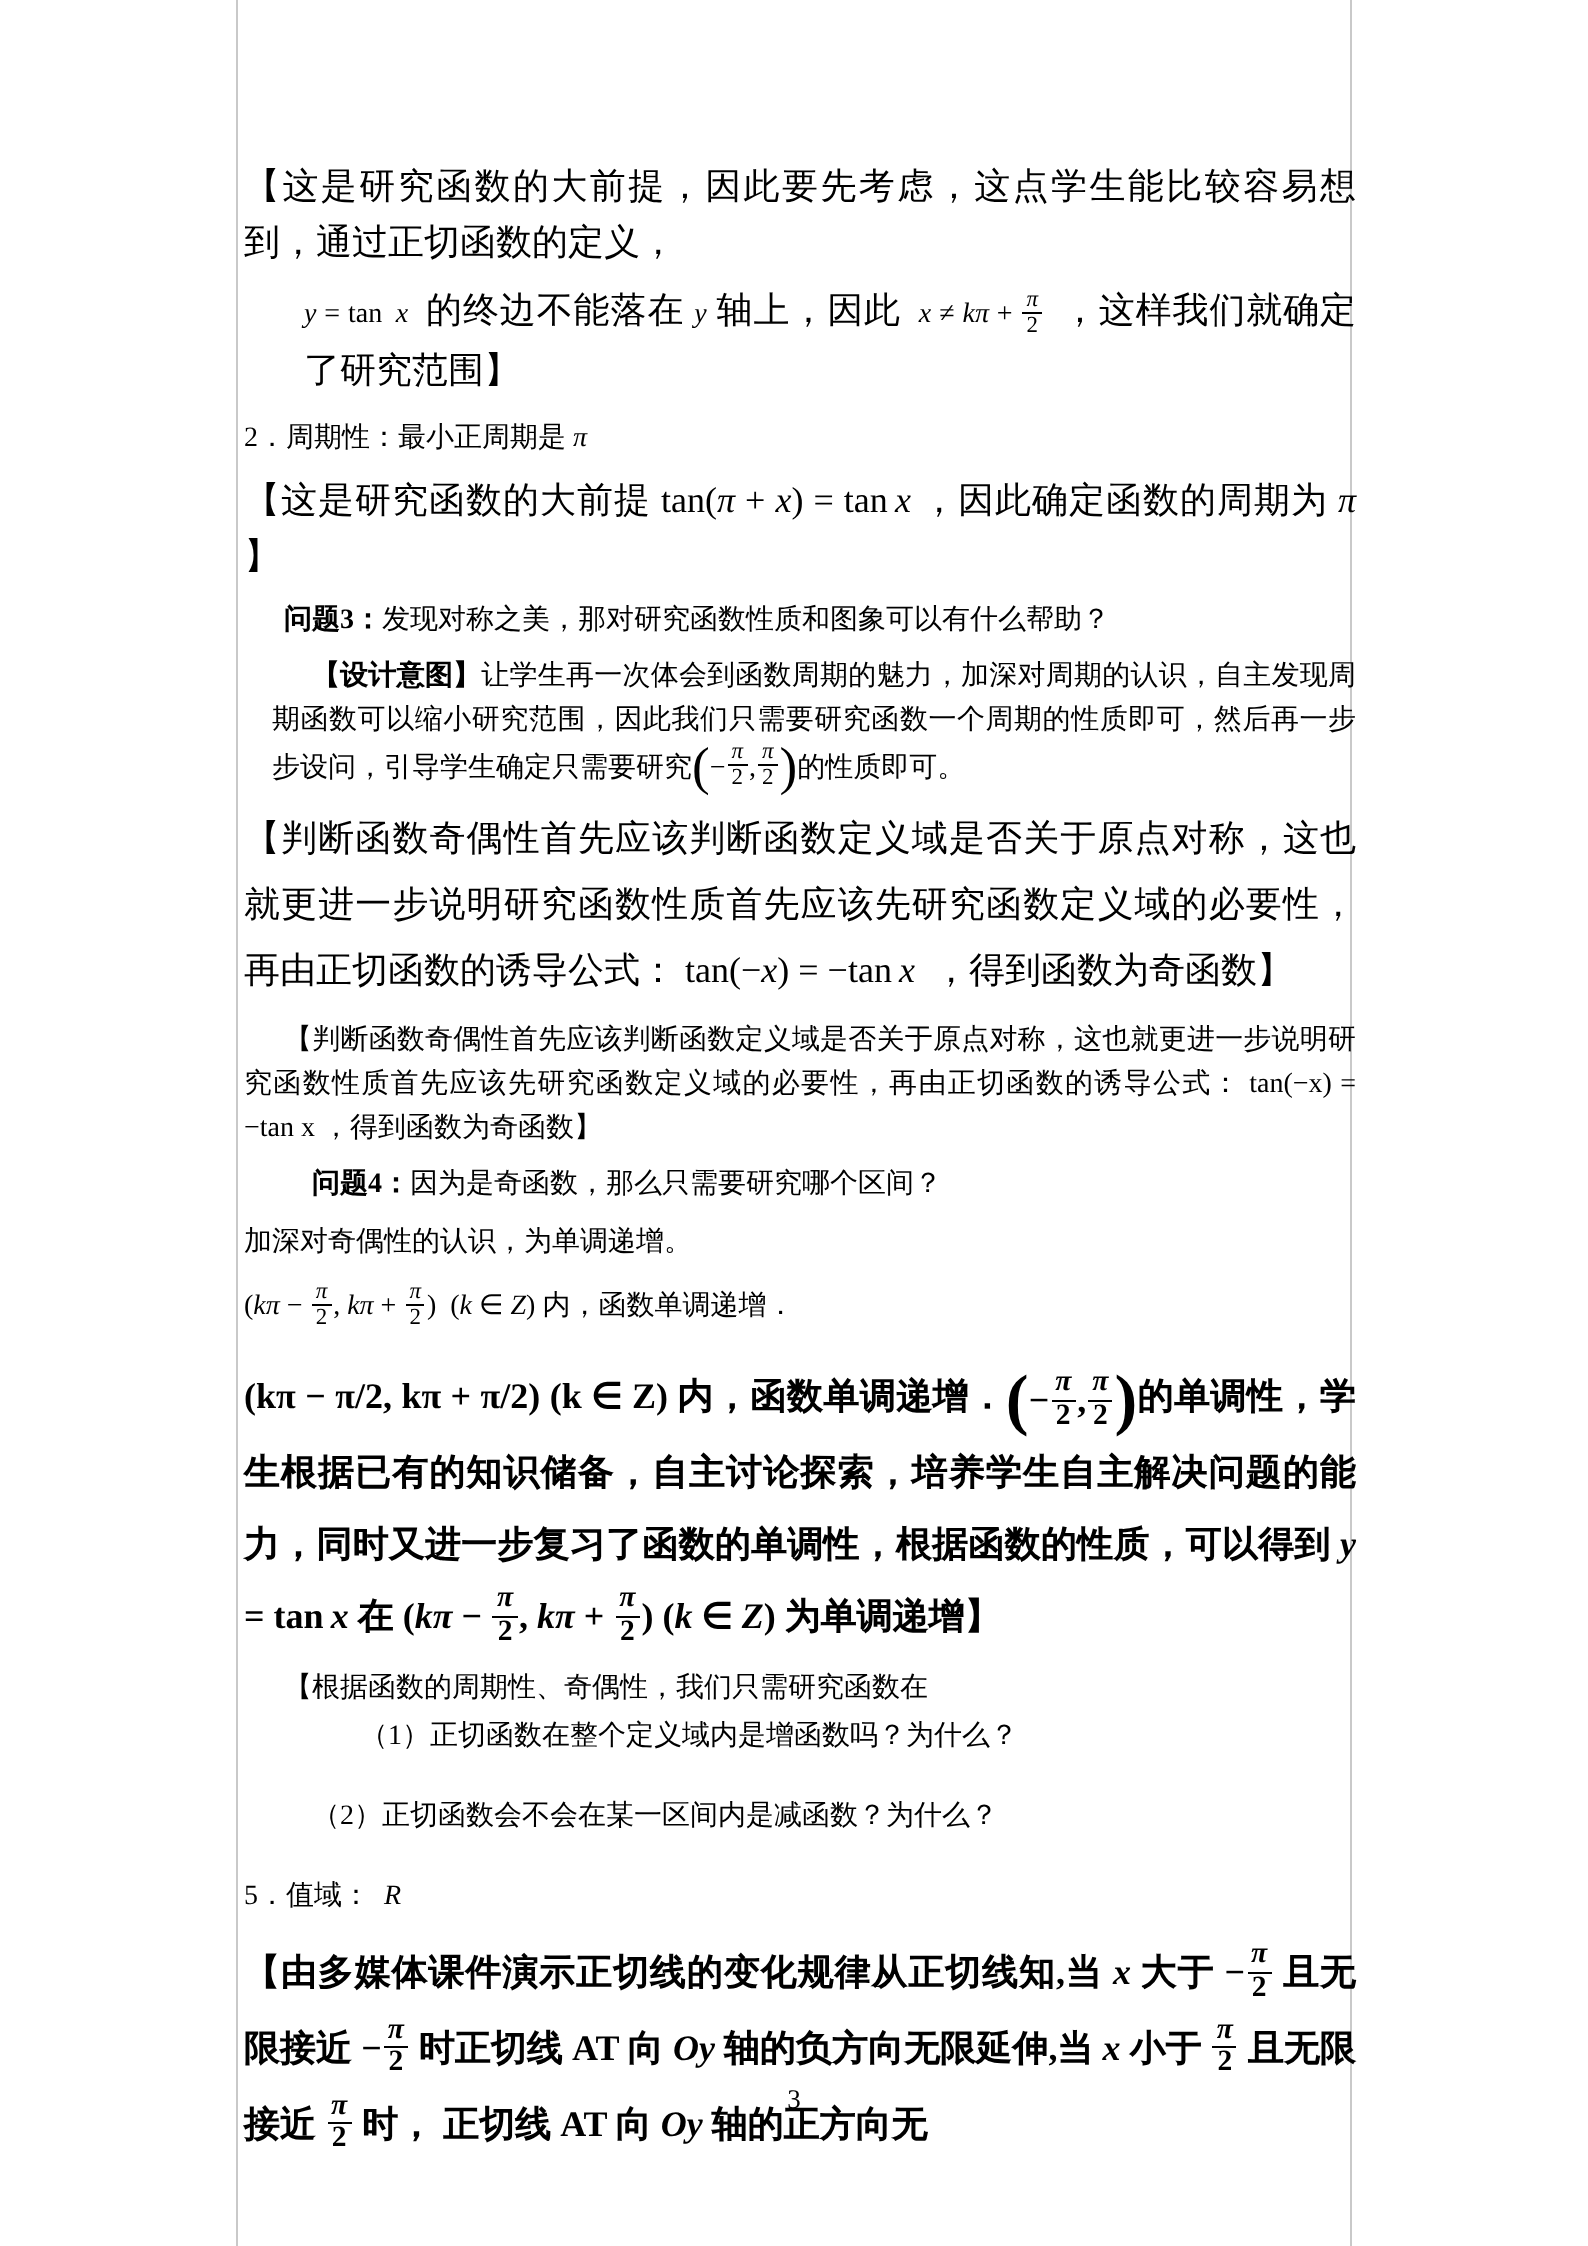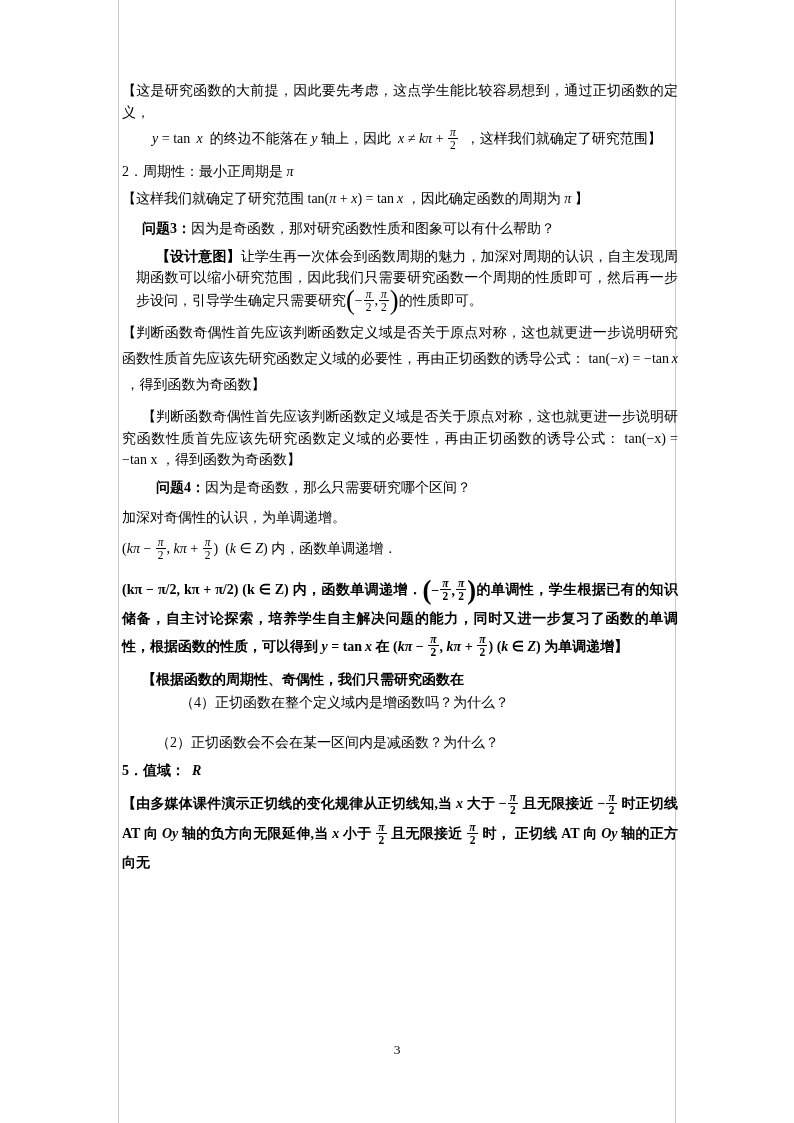--- a/index.html
+++ b/index.html
@@ -42,21 +42,21 @@
     left: 122px;
     top: 80px;
     width: 556px;
   }
   .para {
     margin: 0 0 2px 0;
     line-height: 1.55;
     text-align: justify;
   }
   .indent-2 { padding-left: 14px; }
-  .fs-small { font-size: 14px; }
+  .fs-small { font-size: 18px; }
   .fs-norm { font-size: 14px; }
   .mathy {
     font-family: "Liberation Serif", serif;
     font-style: italic;
   }
   .upr { font-style: normal; }
   .formula-line {
     margin: 4px 0 4px 0;
     padding-left: 30px;
     line-height: 1.7;
@@ -120,25 +120,25 @@
       <span class="mathy">x</span><span class="upr"> ≠ </span><span class="mathy">k</span><span class="mathy">π</span><span class="upr"> + </span>
       <span class="frac"><span class="num mathy">π</span><span class="den">2</span></span>
       <span class="fs-small upr">&nbsp;，这样我们就确定了研究范围】</span>
     </p>
 
     <p class="para fs-norm" style="margin-top:8px;">
       <span>2．周期性：最小正周期是 </span><span class="mathy">π</span>
     </p>
 
     <p class="para fs-small" style="margin-top:6px;">
-      <span>【这样我们就确定了研究范围 </span><span class="mathy upr">tan</span><span class="upr">(</span><span class="mathy">π</span><span class="upr"> + </span><span class="mathy">x</span><span class="upr">) = </span><span class="mathy upr">tan</span><span class="mathy"> x</span><span>&nbsp;，因此确定函数的周期为 </span><span class="mathy">π</span><span> 】</span>
+      <span>【这是研究函数的大前提 </span><span class="mathy upr">tan</span><span class="upr">(</span><span class="mathy">π</span><span class="upr"> + </span><span class="mathy">x</span><span class="upr">) = </span><span class="mathy upr">tan</span><span class="mathy"> x</span><span>&nbsp;，因此确定函数的周期为 </span><span class="mathy">π</span><span> 】</span>
     </p>
 
     <p class="para fs-norm" style="margin-top:8px;">
-      <span class="q-label">问题3：</span><span>因为是奇函数，那对研究函数性质和图象可以有什么帮助？</span>
+      <span class="q-label">问题3：</span><span>发现对称之美，那对研究函数性质和图象可以有什么帮助？</span>
     </p>
 
     <p class="para fs-norm indent-2" style="margin-top:6px;">
       <span class="q-label">【设计意图】</span><span>让学生再一次体会到函数周期的魅力，加深对周期的认识，自主发现周期函数可以缩小研究范围，因此我们只需要研究函数一个周期的性质即可，然后再一步步设问，引导学生确定只需要研究</span><span class="inline-grp"><span class="bigparen">(</span><span class="upr">−</span><span class="frac"><span class="num mathy">π</span><span class="den">2</span></span><span class="upr">,</span><span class="frac"><span class="num mathy">π</span><span class="den">2</span></span><span class="bigparen">)</span></span><span>的性质即可。</span>
     </p>
 
 
     <p class="para fs-small" style="margin-top:6px; line-height:1.85;">
       <span>【判断函数奇偶性首先应该判断函数定义域是否关于原点对称，这也就更进一步说明研究函数性质首先应该先研究函数定义域的必要性，再由正切函数的诱导公式：</span>
       <span class="mathy upr">tan</span><span class="upr">(−</span><span class="mathy">x</span><span class="upr">) = −</span><span class="mathy upr">tan</span><span class="mathy"> x</span>
@@ -159,33 +159,33 @@
 
     <p class="para fs-norm" style="margin-top:6px; line-height:2.1;">
       <span class="upr">(</span><span class="mathy">k</span><span class="mathy">π</span><span class="upr"> − </span><span class="frac"><span class="num mathy">π</span><span class="den">2</span></span><span class="upr">, </span><span class="mathy">k</span><span class="mathy">π</span><span class="upr"> + </span><span class="frac"><span class="num mathy">π</span><span class="den">2</span></span><span class="upr">)</span>
       <span class="upr">&nbsp;(</span><span class="mathy">k</span><span class="upr"> ∈ </span><span class="mathy">Z</span><span class="upr">)&nbsp;</span><span>内，函数单调递增．</span>
     </p>
 
     <p class="para fs-small" style="margin-top:12px; line-height:2.0;font-weight:bold;">
       <span>(kπ − π/2, kπ + π/2) (k ∈ Z) 内，函数单调递增．</span><span class="inline-grp"><span class="bigparen">(</span><span class="upr">−</span><span class="frac"><span class="num mathy">π</span><span class="den">2</span></span><span class="upr">,</span><span class="frac"><span class="num mathy">π</span><span class="den">2</span></span><span class="bigparen">)</span></span><span>的单调性，学生根据已有的知识储备，自主讨论探索，培养学生自主解决问题的能力，同时又进一步复习了函数的单调性，根据函数的性质，可以得到 </span><span class="mathy">y</span><span class="upr"> = </span><span class="mathy upr">tan</span><span class="mathy"> x</span><span>&nbsp;在 </span><span class="upr">(</span><span class="mathy">k</span><span class="mathy">π</span><span class="upr"> − </span><span class="frac"><span class="num mathy">π</span><span class="den">2</span></span><span class="upr">, </span><span class="mathy">k</span><span class="mathy">π</span><span class="upr"> + </span><span class="frac"><span class="num mathy">π</span><span class="den">2</span></span><span class="upr">)</span><span class="upr">&nbsp;(</span><span class="mathy">k</span><span class="upr"> ∈ </span><span class="mathy">Z</span><span class="upr">)&nbsp;</span><span>为单调递增】</span>
     </p>
 
-    <p class="para fs-norm" style="margin-top:8px;font-weight:bold;">
+    <p class="para fs-norm" style="margin-top:8px;">
       <span class="q-label"></span><span>【根据函数的周期性、奇偶性，我们只需研究函数在</span>
     </p>
 
     <p class="para fs-norm" style="padding-left:58px; margin-top:2px;">
-      <span>（4）正切函数在整个定义域内是增函数吗？为什么？</span>
+      <span>（1）正切函数在整个定义域内是增函数吗？为什么？</span>
     </p>
 
     <p class="para fs-norm indent-2" style="margin-top:18px;">
       <span class="q-label"></span><span>（2）正切函数会不会在某一区间内是减函数？为什么？</span>
     </p>
 
-    <p class="para fs-norm" style="margin-top:6px;font-weight:bold;">
+    <p class="para fs-norm" style="margin-top:19px;">
       <span>5．值域：&nbsp;&nbsp;</span><span class="mathy">R</span>
     </p>
 
     <p class="para fs-small" style="margin-top:8px; line-height:2.1;font-weight:bold;">
       <span>【由多媒体课件演示正切线的变化规律从正切线知,当 </span><span class="mathy">x</span><span> 大于 </span><span class="upr">−</span><span class="frac"><span class="num mathy">π</span><span class="den">2</span></span><span> 且无限接近 </span><span class="upr">−</span><span class="frac"><span class="num mathy">π</span><span class="den">2</span></span><span> 时正切线 AT 向 </span><span class="mathy">Oy</span><span> 轴的负方向无限延伸,当 </span><span class="mathy">x</span><span> 小于 </span><span class="frac"><span class="num mathy">π</span><span class="den">2</span></span><span> 且无限接近 </span><span class="frac"><span class="num mathy">π</span><span class="den">2</span></span><span> 时，&nbsp;正切线 AT 向 </span><span class="mathy">Oy</span><span> 轴的正方向无</span>
     </p>
 
   </div>
 
   <div class="page-num">3</div>

